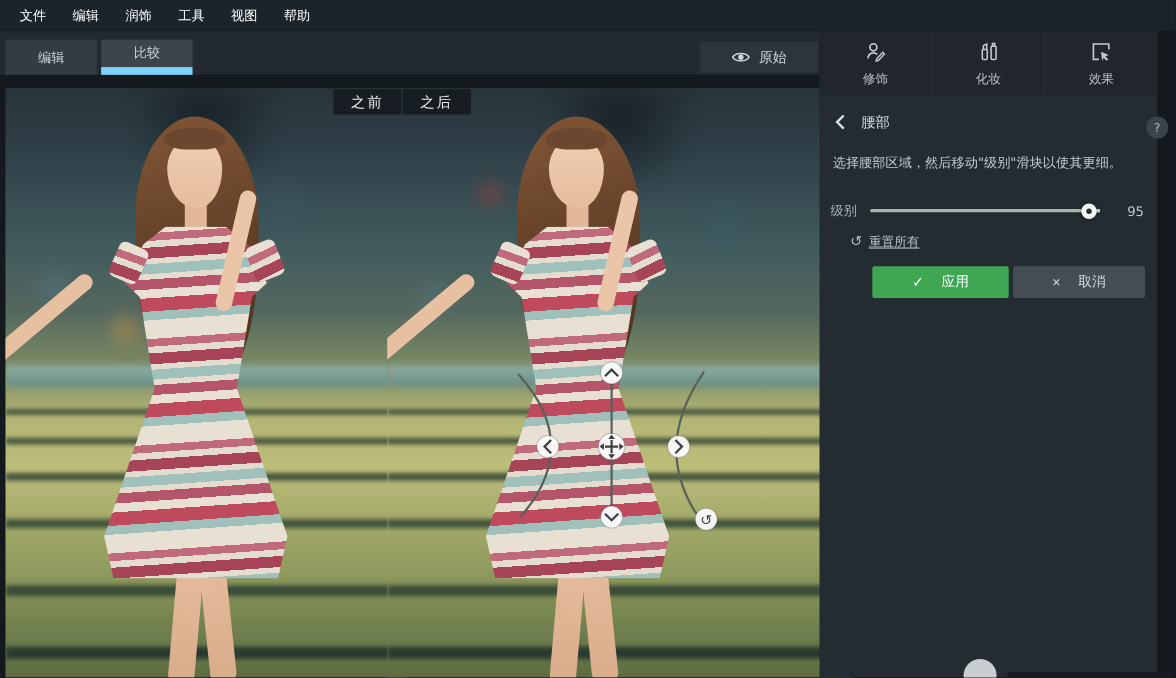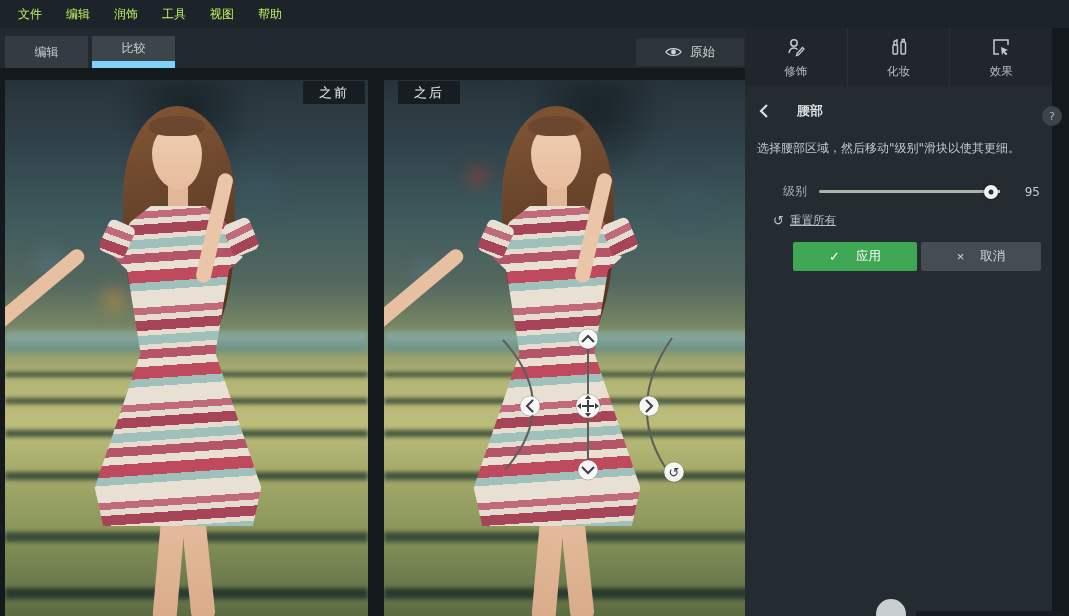--- a/index.html
+++ b/index.html
@@ -1,35 +1,35 @@
 <!DOCTYPE html>
 <html><head>
 <meta charset="utf-8">
 <style>
   * { margin:0; padding:0; box-sizing:border-box; }
   html,body { width:1069px; height:616px; overflow:hidden; }
   body { position:relative; background:#14191e; font-family:"DejaVu Sans",sans-serif; color:#d5dade; }
 
   
   .menubar { position:absolute; left:0; top:0; width:1069px; height:28px; background:#1c2329; display:flex; align-items:center; padding-left:10px; z-index:30; }
-  .menu-item { padding:0 8px; margin-right:8px; font-size:12px; color:#bef264; cursor:default; }
+  .menu-item { padding:0 8px; margin-right:8px; font-size:12px; color:#ffffff; cursor:default; }
   .save-btn { position:absolute; right:0; top:0; width:109px; height:28px; background:#37935a; color:#fff; display:flex; align-items:center; justify-content:center; gap:7px; font-size:12.5px; border:none; cursor:pointer; }
 
   
   .tabbar { position:absolute; left:0; top:28px; width:745px; height:40px; background:#232a2f; z-index:20; }
   .view-tab { position:absolute; top:8px; height:32px; width:83px; display:flex; align-items:center; justify-content:center; font-size:12px; color:#ccd2d6; background:#343c42; cursor:pointer; }
   .view-tab.edit { left:5px; }
   .view-tab.compare { left:92px; background:#3d454b; border-bottom:7px solid #7dd3fc; }
   .original-btn { position:absolute; left:636px; top:10px; width:108px; height:28px; background:#2e353a; border:none; border-radius:2px; display:flex; align-items:center; justify-content:center; gap:8px; color:#d2d7da; font-size:12.5px; cursor:pointer; }
 
   
   .canvas { position:absolute; left:0; top:68px; width:745px; height:548px; background:#14191e; }
   .photo { position:absolute; top:12px; height:536px; overflow:hidden; background:linear-gradient(180deg,#27333a 0%,#31424a 12%,#3f5a5d 26%,#55685f 38%,#7b8a64 47%,#b3b575 56%,#bdbd7a 64%,#a8ad6c 72%,#8f9a5e 82%,#707f4e 92%,#5d6b42 100%); }
   .photo.before { left:5px; width:363px; }
-  .photo.after { left:384px; width:424px; }
+  .photo.after { left:352px; width:424px; }
   .bokeh { position:absolute; inset:0; filter:blur(7px);
     background:
       radial-gradient(circle 26px at 30% 41%, rgba(224,150,60,.55), transparent 70%),
       radial-gradient(circle 30px at 12% 34%, rgba(90,130,155,.45), transparent 70%),
       radial-gradient(circle 40px at 70% 20%, rgba(60,90,105,.5), transparent 70%),
       radial-gradient(circle 90px at 50% 6%, rgba(10,16,20,.55), transparent 75%); }
   .photo.after .bokeh { background:
       radial-gradient(circle 22px at 22% 18%, rgba(195,60,50,.55), transparent 70%),
       radial-gradient(circle 30px at 10% 36%, rgba(90,130,155,.4), transparent 70%),
       radial-gradient(circle 40px at 72% 22%, rgba(60,90,105,.5), transparent 70%),
@@ -67,28 +67,28 @@
   .gizmo { position:absolute; left:100px; top:245px; z-index:8; }
 
   
   .sidepanel { position:absolute; left:745px; top:28px; width:307px; height:588px; background:#242b31; z-index:25; }
   .tool-tabs { display:flex; height:58px; background:#20262c; }
   .tool-tab { flex:1; display:flex; flex-direction:column; align-items:center; justify-content:center; gap:4px; border-right:1px solid rgba(255,255,255,.05); color:#b7bfc5; font-size:11.5px; cursor:pointer; padding-top:2px; }
   .tool-tab:last-child { border-right:none; }
   .tool-tab.active { background:#2a3137; border-bottom:3px solid #4db06a; color:#e4e9ec; }
   .tool-tab svg { width:20px; height:20px; }
 
-  .panel-header { display:flex; align-items:center; gap:28px; padding:16px 14px 6px;font-weight:bold; }
+  .panel-header { display:flex; align-items:center; gap:14px; padding:16px 14px 6px; }
   .back-btn { background:none; border:none; cursor:pointer; display:flex; padding:0; }
   .panel-title { font-size:13px; color:#d9dee1; }
   .help-circle { position:absolute; right:-10px; top:78px; width:20px; height:20px; border-radius:50%; background:#3c444a; color:#aeb6bb; font-size:11px; display:flex; align-items:center; justify-content:center; cursor:pointer; }
   .panel-desc { margin:14px 12px 0; font-size:12px; color:#c2cad0; white-space:nowrap; overflow:hidden; }
 
   .slider-row { display:flex; align-items:center; margin:26px 12px 0 10px; gap:10px; }
-  .slider-label { font-size:12px; color:#a9b1b7; width:26px;margin-left:28px; }
+  .slider-label { font-size:12px; color:#a9b1b7; width:26px; }
   .slider-track { position:relative; flex:1; height:3px; background:#aab4a9; border-radius:2px; cursor:pointer; }
   .slider-rest { position:absolute; right:0; top:0; height:3px; width:5%; background:#cfd6cf; }
   .slider-thumb { position:absolute; left:95%; top:50%; transform:translate(-50%,-50%); width:14px; height:14px; background:#f5f6f6; border-radius:50%; box-shadow:0 0 3px rgba(0,0,0,.5); cursor:grab; }
   .slider-thumb::after { content:""; position:absolute; left:50%; top:50%; transform:translate(-50%,-50%); width:5px; height:5px; border-radius:50%; background:#2a2f34; }
   .slider-value { width:30px; text-align:right; font-size:12px; color:#c3cad0; }
 
   .reset-row { display:flex; align-items:center; gap:6px; margin:13px 12px 0 28px; color:#b9c1c7; font-size:11.5px; }
   .reset-icon { font-size:13px; line-height:1; }
   .reset-link { text-decoration:underline; cursor:pointer; }
 

